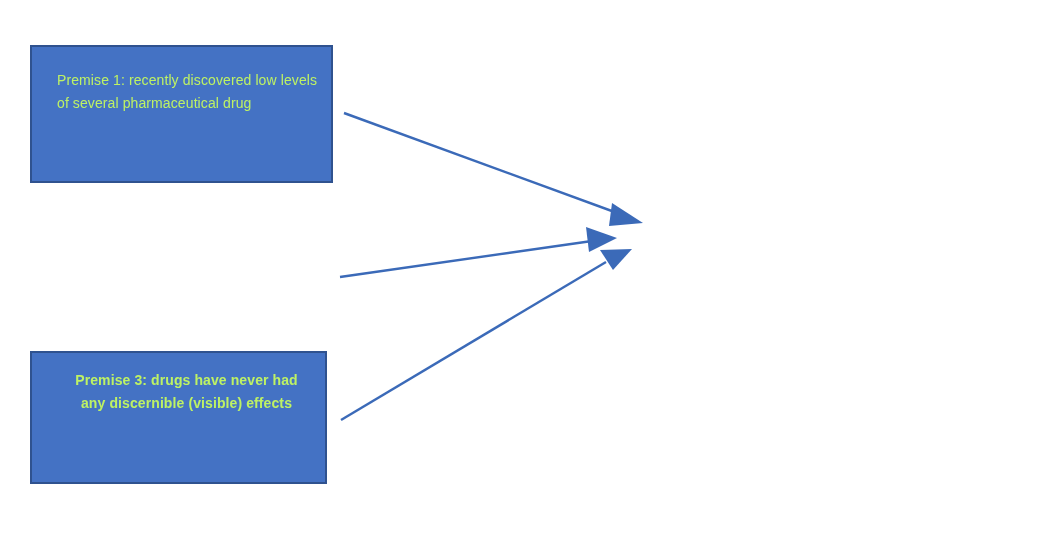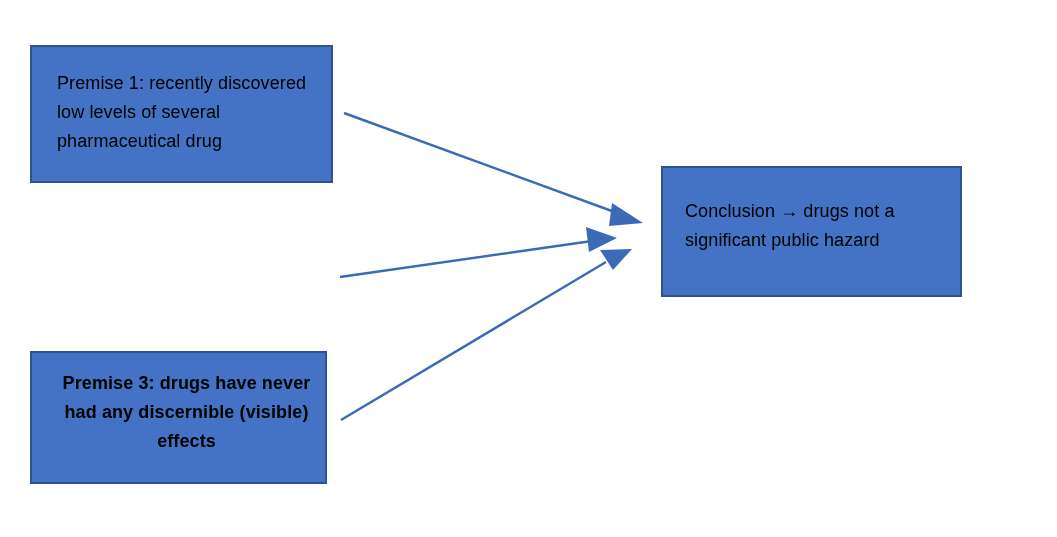--- a/index.html
+++ b/index.html
@@ -22,23 +22,23 @@
     position: absolute;
     box-sizing: border-box;
     background: #4472C4;
     border: 2px solid #2F528F;
     color: #ffffff;
     display: flex;
     flex-direction: column;
     justify-content: flex-start;
   }
   .node .node-text {
-    font-size: 18px;
+    font-size: 14px;
     line-height: 1.62;
-    color: #000000;
+    color: #bef264;
     white-space: pre-line;
     letter-spacing: 0.1px;
   }
   .node.align-left .node-text {
     text-align: left;
   }
   .node.align-center .node-text {
     text-align: center;
   }
   .node.weight-bold .node-text {
@@ -95,17 +95,14 @@
 
   <div class="node align-left weight-normal" id="node-premise-1">
     <div class="node-text">Premise 1: recently discovered low levels of several pharmaceutical drug</div>
   </div>
 
 
   <div class="node align-center weight-bold" id="node-premise-3">
     <div class="node-text">Premise 3: drugs have never had any discernible (visible) effects</div>
   </div>
 
-  <div class="node align-left weight-normal" id="node-conclusion">
-    <div class="node-text">Conclusion → drugs not a significant public hazard</div>
-  </div>
 
 </div>
 
 </body></html>

